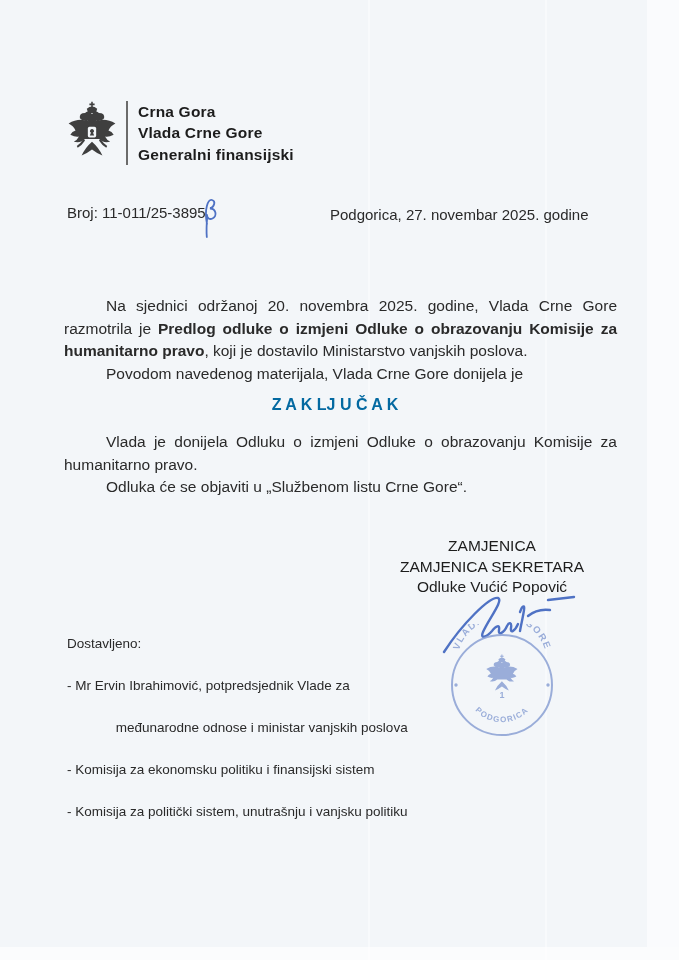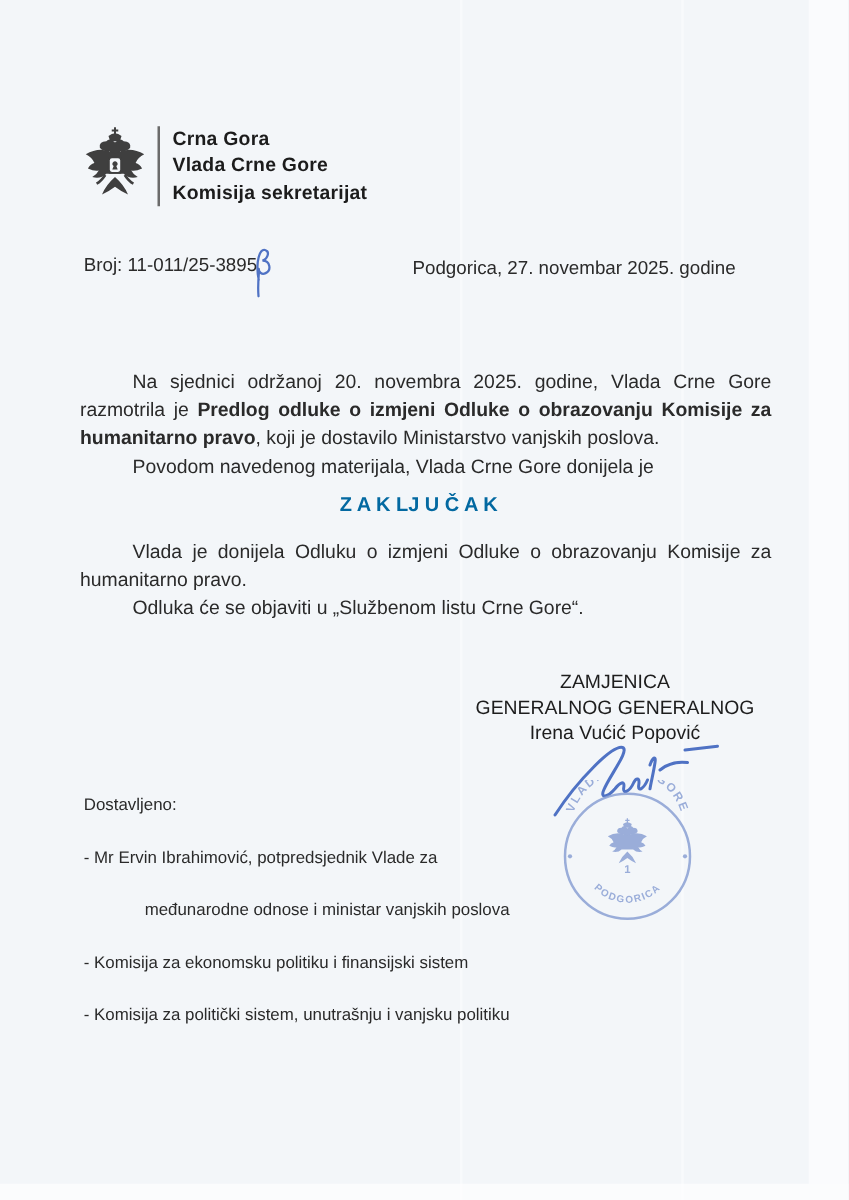--- a/index.html
+++ b/index.html
@@ -72,21 +72,21 @@
         <path d="M21,45 q-4,6 -8,8 M39,45 q4,6 8,8" stroke="#3f3f3f" stroke-width="2.4" fill="none"></path>
       </g>
       <rect x="23.5" y="28" width="13" height="16" rx="2.5" fill="#3f3f3f"></rect>
       <rect x="25.2" y="29.7" width="9.6" height="12.6" rx="2" fill="#f3f6f9"></rect>
       <path d="M28,33.5 q2,-2.4 4,0 q1.2,2 -0.8,3.2 l1.3,3.3 h-5 l1.3,-3.3 q-2,-1.2 -0.8,-3.2 z" fill="#3f3f3f"></path>
     </svg>
     <div class="header-divider"></div>
     <div class="header-text">
       <div>Crna Gora</div>
       <div>Vlada Crne Gore</div>
-      <div>Komisija sekretarijat</div>
+      <div>Generalni finansijski</div>
     </div>
   </div>
 
   <div class="broj">Broj: 11-011/25-3895</div>
   <svg class="ink-mark" viewBox="0 0 18 42">
     <path d="M6,27 C3,12 7,2 11,3 C15,4 13.5,10 9,11.5 C15,11.5 16.5,19 11.5,21.5 C8.5,23 6,21 6,18 M6.2,20 C5.6,27 5.2,33 5.8,40" fill="none" stroke-width="1.8" stroke-linecap="round" style="stroke: rgb(79, 114, 196);"></path>
   </svg>
   <div class="place-date">Podgorica, 27. novembar 2025. godine</div>
 
   <div class="body-block-1">
@@ -96,22 +96,22 @@
 
   <div class="doc-heading">Z A K LJ U Č A K</div>
 
   <div class="body-block-2">
     <p>Vlada je donijela Odluku o izmjeni Odluke o obrazovanju Komisije za humanitarno pravo.</p>
     <p>Odluka će se objaviti u „Službenom listu Crne Gore“.</p>
   </div>
 
   <div class="sig-block">
     <div>ZAMJENICA</div>
-    <div>GENERALNOG GENERALNOG</div>
-    <div>Irena Vućić Popović</div>
+    <div>ZAMJENICA SEKRETARA</div>
+    <div>Odluke Vućić Popović</div>
   </div>
 
   <svg class="autograph" viewBox="0 0 152 86">
     <g fill="none" stroke-width="2.4" stroke-linecap="round" style="stroke: rgb(79, 114, 196);">
       <path d="M8,66 C26,38 54,10 62,12 C68,14 52,34 47,46 C44,53 50,52 56,45 C60,40 64,38 63,44 C62,50 68,47 71,40 C73,36 76,36 75,42 C74,48 79,45 82,38"></path>
       <path d="M84,26 C86,20 89,18 88,24 C87,31 85,39 84,45"></path>
       <path d="M92,30 C98,25 106,23 114,24"></path>
       <path d="M112,14 L138,11"></path>
     </g>
   </svg>

